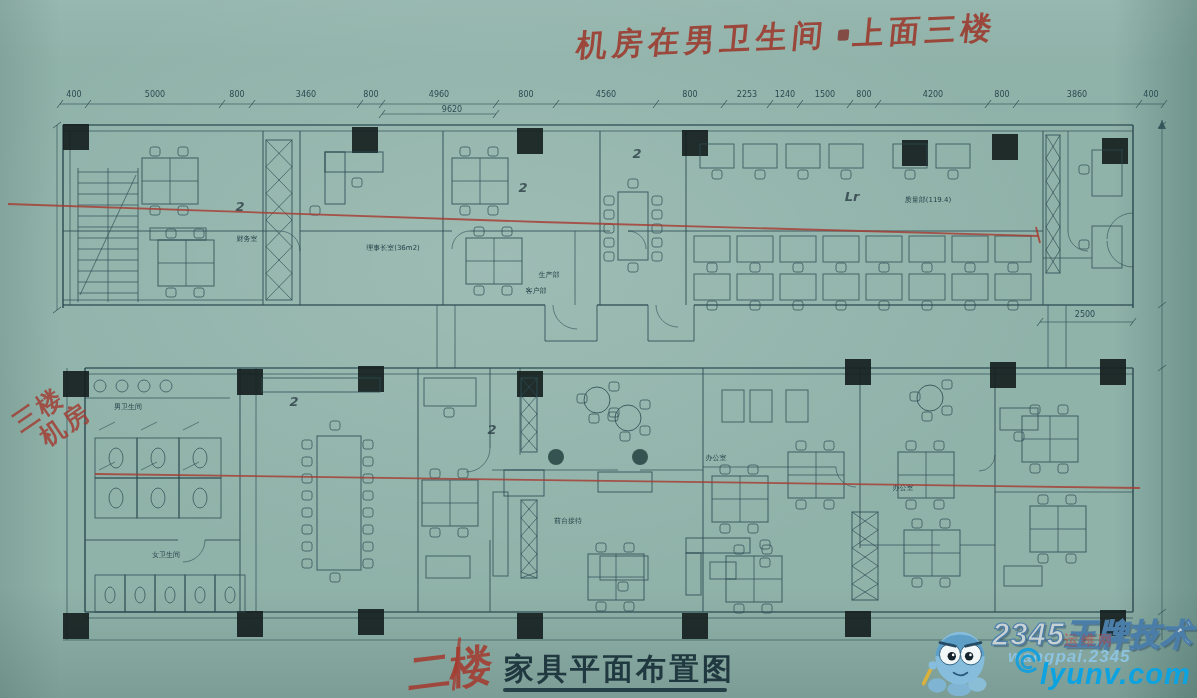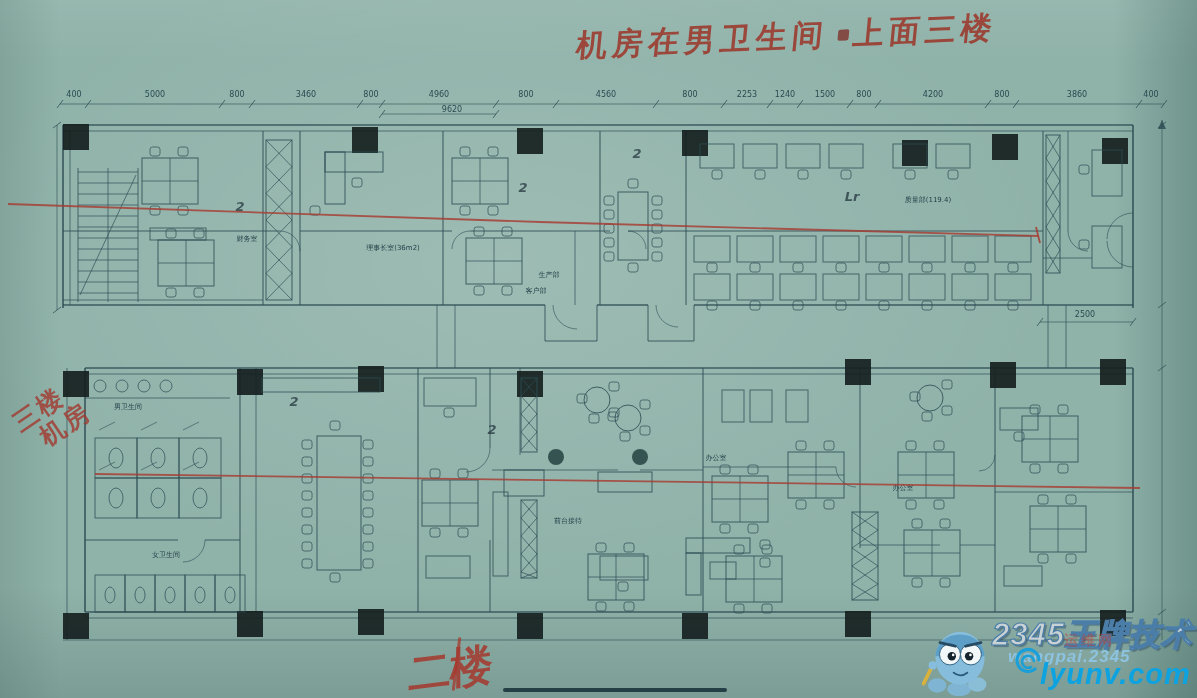--- a/index.html
+++ b/index.html
@@ -571,20 +571,21 @@
   </div>
 
   <div class="note-left">
     <div>三楼</div>
     <div class="l2">机房</div>
   </div>
 
   <div class="title-block">
     <span class="floor-hw">二楼</span>
     <span class="floor-scribble"></span>
+    <span class="title-main">家具平面布置图</span>
     <span class="title-underline"></span>
   </div>
 
   <div class="wm">
     <svg class="mascot" width="84" height="82" viewBox="0 0 90 90">
       <ellipse cx="20" cy="74" rx="10" ry="8" fill="#7fb7d8" opacity=".9"></ellipse>
       <ellipse cx="44" cy="78" rx="13" ry="8" fill="#7fb7d8" opacity=".9"></ellipse>
       <ellipse cx="64" cy="73" rx="10" ry="8" fill="#8cc0dd" opacity=".9"></ellipse>
       <line x1="16" y1="50" x2="5" y2="72" stroke="#d9b23e" stroke-width="4" stroke-linecap="round"></line>
       <ellipse cx="45" cy="44" rx="27" ry="29" fill="#86bddd"></ellipse>

